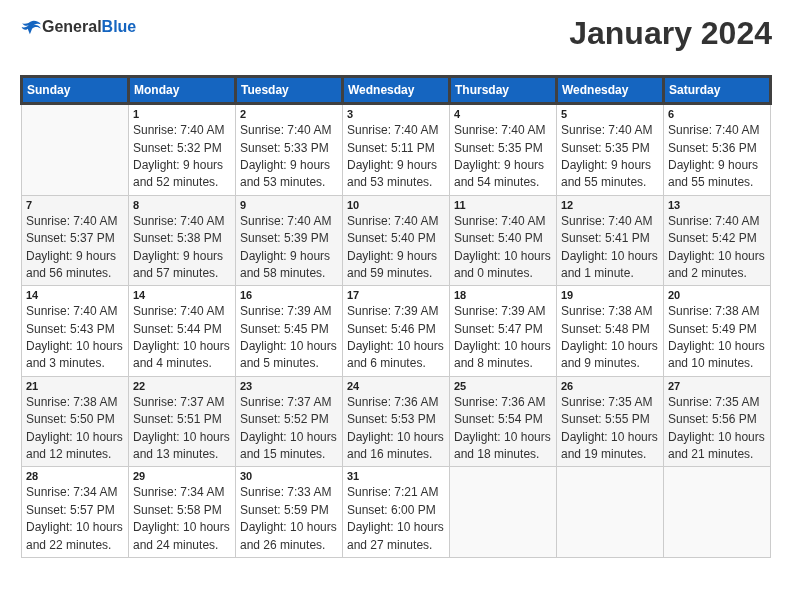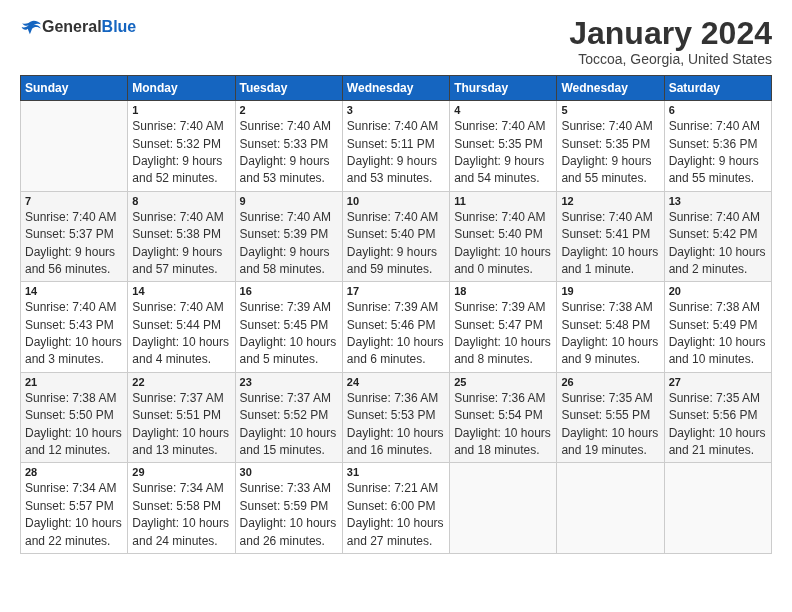--- a/index.html
+++ b/index.html
@@ -12,21 +12,21 @@
     }
     .page {
       width: 792px;
       height: 612px;
       padding: 16px 20px 10px 20px;
     }
     .header {
       display: flex;
       justify-content: space-between;
       align-items: flex-start;
-      margin-bottom: 8px;
+      margin-bottom: 24px;
     }
     .logo-icon {
       width: 22px;
       height: 22px;
     }
     .title-block {
       text-align: right;
     }
     .month-title {
       font-size: 32px;
@@ -43,21 +43,21 @@
       border-collapse: collapse;
       table-layout: fixed;
     }
     .calendar th {
       background-color: #1565c0;
       color: #fff;
       font-size: 12px;
       font-weight: bold;
       padding: 5px 4px;
       text-align: left;
-      border: 1px solid #404040;
+      border: 3px solid #404040;
     }
     .calendar td {
       border: 1px solid #ccc;
       vertical-align: top;
       padding: 3px 4px;
       font-size: 9.5px;
       color: #333;
       height: 80px;
       background: #fff;
     }
@@ -99,21 +99,20 @@
         <svg class="logo-icon" viewBox="0 0 40 30">
           <path d="M20 5 C25 2, 35 5, 38 10 C34 8, 28 9, 24 12 C30 10, 36 13, 38 18 C33 14, 26 14, 22 18 L18 28 L14 18 C10 22, 5 20, 3 15 C7 17, 13 15, 16 12 C12 14, 6 12, 4 8 C8 10, 15 9, 18 6 Z" fill="#1565c0"></path>
         </svg>
         <div>
           <span style="font-size:16px;font-weight:bold;color:#333;">General</span><span style="font-size:16px;font-weight:bold;color:#1565c0;">Blue</span>
         </div>
       </div>
     </div>
     <div class="title-block">
       <div class="month-title">January 2024</div>
-      <div class="location">Toccoa, Georgia, United States</div>
     </div>
   </div>
 
   <table class="calendar">
     <thead>
       <tr>
         <th>Sunday</th>
         <th>Monday</th>
         <th>Tuesday</th>
         <th>Wednesday</th>

